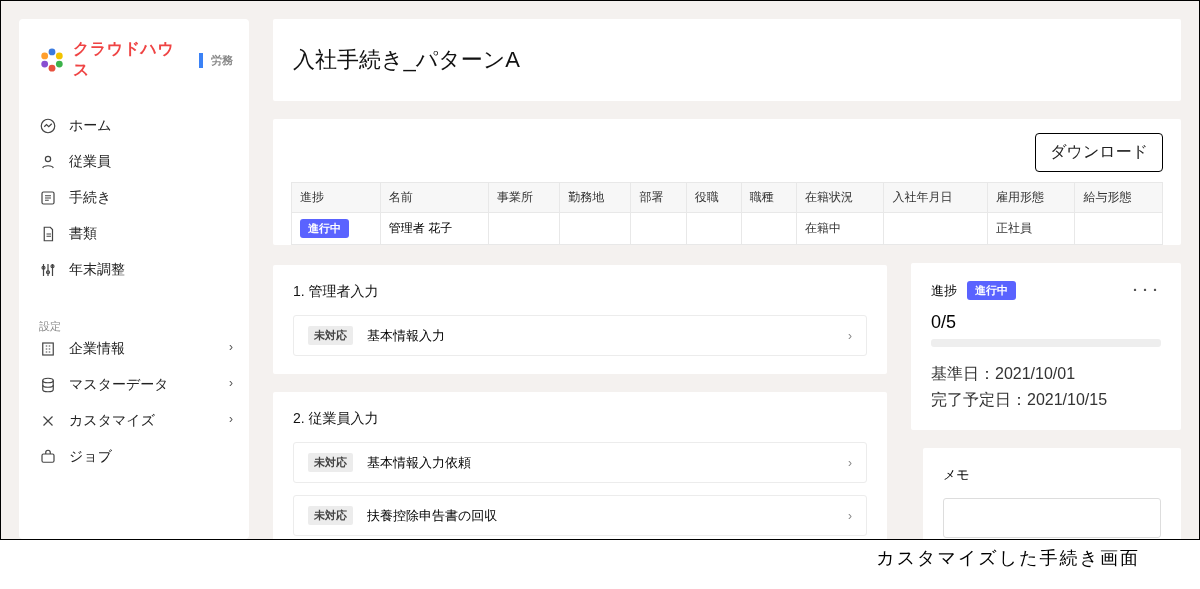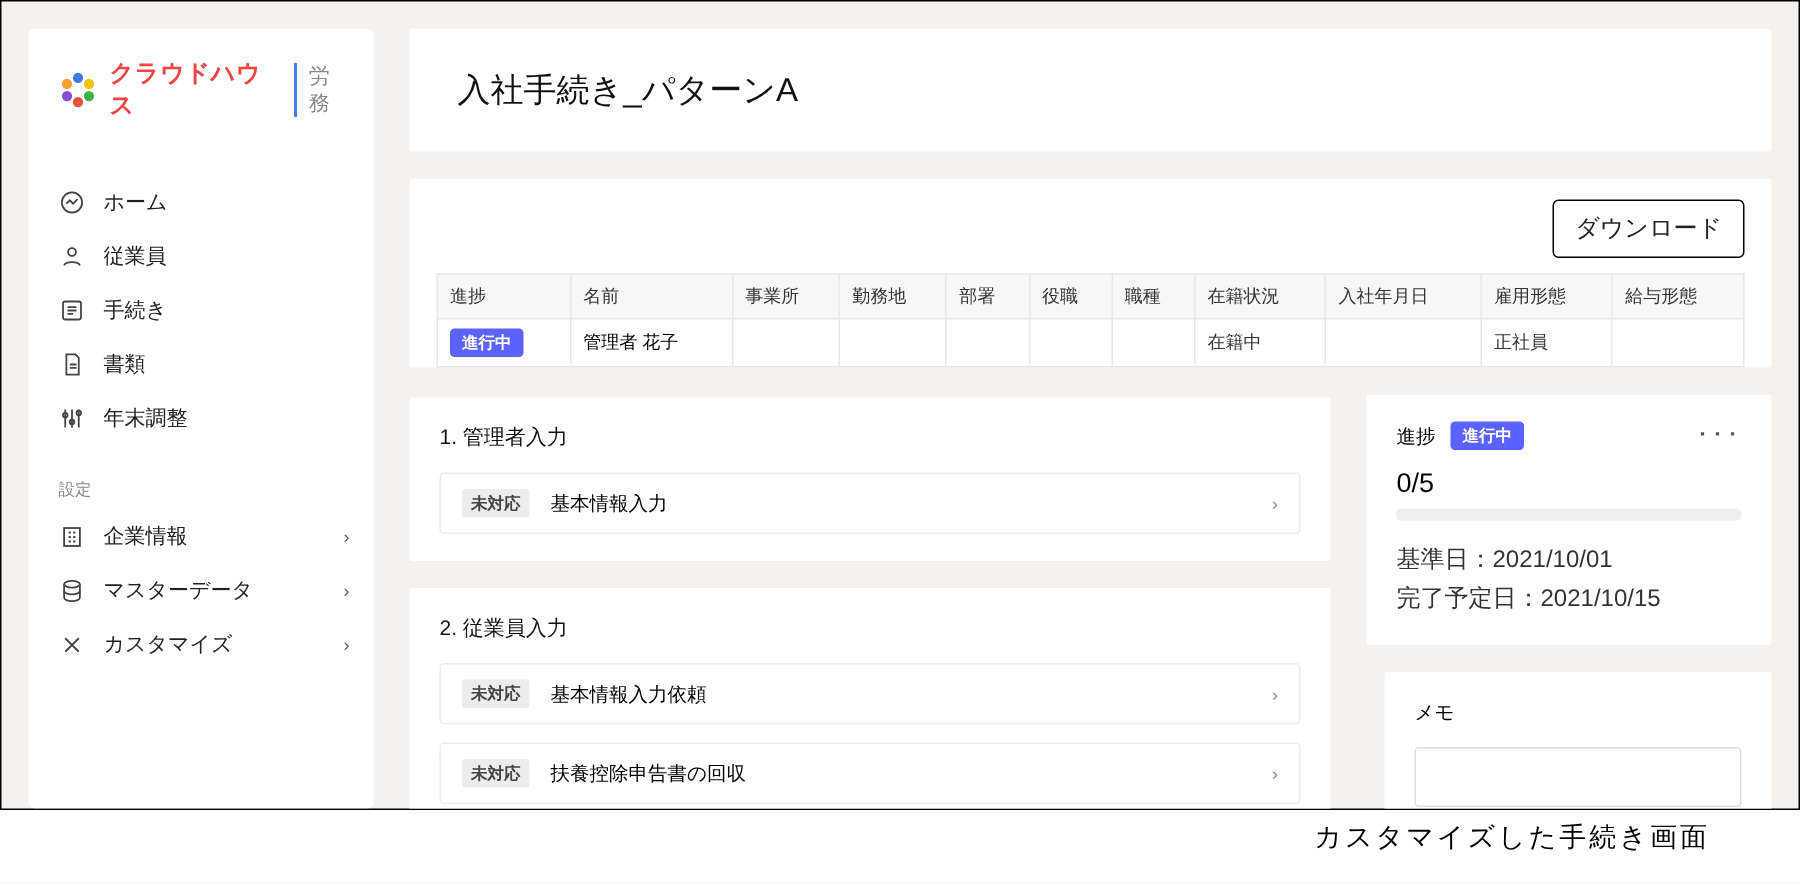--- a/index.html
+++ b/index.html
@@ -32,40 +32,40 @@
     display: flex;
     align-items: center;
     gap: 8px;
     margin-bottom: 36px;
   }
   .brand-mark {
     width: 26px; height: 26px;
     position: relative;
   }
   .brand-text { font-weight: 800; font-size: 16px; color:#ef4444; letter-spacing: .5px;}
-  .brand-sub { font-size: 14px; color:#888; border-left:2px solid #3b82f6; padding-left:8px; }
+  .brand-sub { font-size: 11px; color:#888; border-left:4px solid #3b82f6; padding-left:8px;font-weight:bold; }
 
   .nav { list-style: none; }
   .nav li {
-    display: flex; align-items: center; justify-content: space-between;
+    display: flex; align-items: flex-start; justify-content: space-between;
     height: 36px;
     cursor: pointer;
     color:#222;
   }
   .nav-label { display:flex; align-items:center; gap:12px; }
   .nav-ico { width:18px; height:18px; color:#444; flex:0 0 18px; }
   .nav-section { font-size:11px; color:#888; margin: 22px 0 6px 0; cursor:default; }
   .chev { color:#555; font-size:12px; }
 
   
   .main { flex:1; display:flex; flex-direction:column; gap:18px; min-width:0; }
 
   .panel { background:#fff; border-radius:2px; }
 
-  .title-panel { padding: 26px 32px; }
+  .title-panel { padding: 26px 20px; }
   .page-title { font-size: 22px; font-weight: 400; color:#111; }
 
   .table-wrap { padding: 14px 18px 0 18px; }
   .dl-row { display:flex; justify-content:flex-end; margin-bottom:10px; }
   .dl-btn {
     font-size:16px; padding:8px 14px; background:#fff;
     border:1px solid #000000; border-radius:4px; cursor:pointer; color:#222;
   }
 
   table.data { width:100%; border-collapse:collapse; font-size:12px; color:#333; }
@@ -212,20 +212,29 @@
           <span class="chev">›</span>
         </li>
         <li>
           <span class="nav-label">
             <span class="nav-ico"><svg viewBox="0 0 24 24" width="18" height="18" fill="none" stroke="currentColor" stroke-width="1.6">
                 <path d="M6 18L18 6M6 6l12 12"></path>
               </svg></span>
             <span>カスタマイズ</span>
           </span>
           <span class="chev">›</span>
+        </li>
+        <li>
+          <span class="nav-label">
+            <span class="nav-ico"><svg viewBox="0 0 24 24" width="18" height="18" fill="none" stroke="currentColor" stroke-width="1.6">
+                <rect x="4" y="8" width="16" height="11" rx="2"></rect>
+                <path d="M9 8V6a3 3 0 0 1 6 0v2"></path>
+              </svg></span>
+            <span>ジョブ</span>
+          </span>
         </li>
       </ul>
   </aside>
 
   <div class="main">
 
     <div class="panel title-panel">
       <h1 class="page-title">入社手続き_パターンA</h1>
     </div>
 

